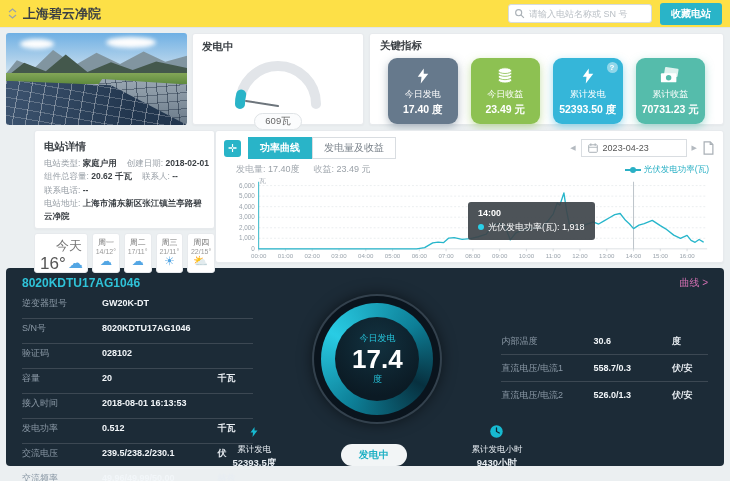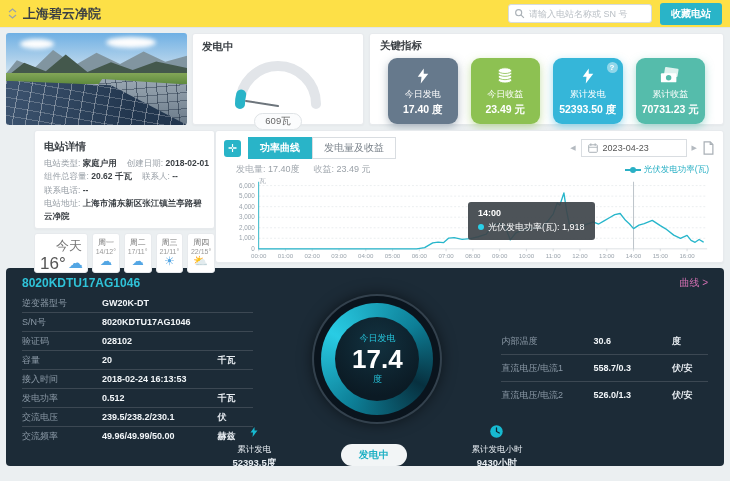--- a/index.html
+++ b/index.html
@@ -90,21 +90,21 @@
   .tooltip { position:absolute; left:252px; top:71px; background:rgba(62,68,74,.92); color:#fff; border-radius:3px; padding:4px 10px 5px; font-size:9px; line-height:1.6; z-index:5; pointer-events:none; }
   .tooltip .tt-dot { display:inline-block; width:6px; height:6px; border-radius:50%; background:#2ad0e8; margin-right:4px; }
 
   
   .dev-panel { margin-top:5px; background:#1c2b37; border-radius:4px; padding:8px 16px 8px; height:198px; color:#dfe6ec; }
   .panel-head { display:flex; align-items:center; }
   .dev-title { color:#2fc3d8; font-size:12px; font-weight:bold; }
   .curve-link { margin-left:auto; color:#cf6fb0; font-size:10px; cursor:pointer; }
   .panel-body { display:flex; gap:20px; margin-top:4px; }
   .dev-table { flex:1.12; }
-  .drow { display:flex; align-items:baseline; border-bottom:1px solid rgba(255,255,255,.14); padding:3px 0 2px; font-size:9px; min-height:16px; }
+  .drow { display:flex; align-items:baseline; border-bottom:1px solid rgba(255,255,255,.14); padding:3px 0 8px; font-size:9px; min-height:16px; }
   .drow:last-child { border-bottom:none; }
   .dl { width:80px; color:#8a98a5; flex:none; }
   .dv { flex:1; font-weight:bold; color:#f2f6f9; }
   .du { width:36px; font-weight:bold; color:#e8edf2; flex:none; }
   .dev-table.right { margin-top:34px; flex:1; }
   .dev-table.right .drow { padding:7px 0 6px; }
   .dev-table.right .dl { width:92px; }
 
   .center-col { width:208px; flex:none; display:flex; flex-direction:column; align-items:center; }
   .g-outer { width:126px; height:126px; border-radius:50%; background:#0a141d; box-shadow:0 0 0 2px #33414d, 0 0 16px rgba(0,0,0,.65); display:flex; align-items:center; justify-content:center; margin-top:2px; }
@@ -362,21 +362,21 @@
             <span class="dv">028102</span>
             <span class="du"></span>
           </div>
         <div class="drow">
             <span class="dl">容量</span>
             <span class="dv">20</span>
             <span class="du">千瓦</span>
           </div>
         <div class="drow">
             <span class="dl">接入时间</span>
-            <span class="dv">2018-02-24 16:13:53</span>
+            <span class="dv">2018-08-01 16:13:53</span>
             <span class="du"></span>
           </div>
         <div class="drow">
             <span class="dl">发电功率</span>
             <span class="dv">0.512</span>
             <span class="du">千瓦</span>
           </div>
         <div class="drow">
             <span class="dl">交流电压</span>
             <span class="dv">239.5/238.2/230.1</span>

